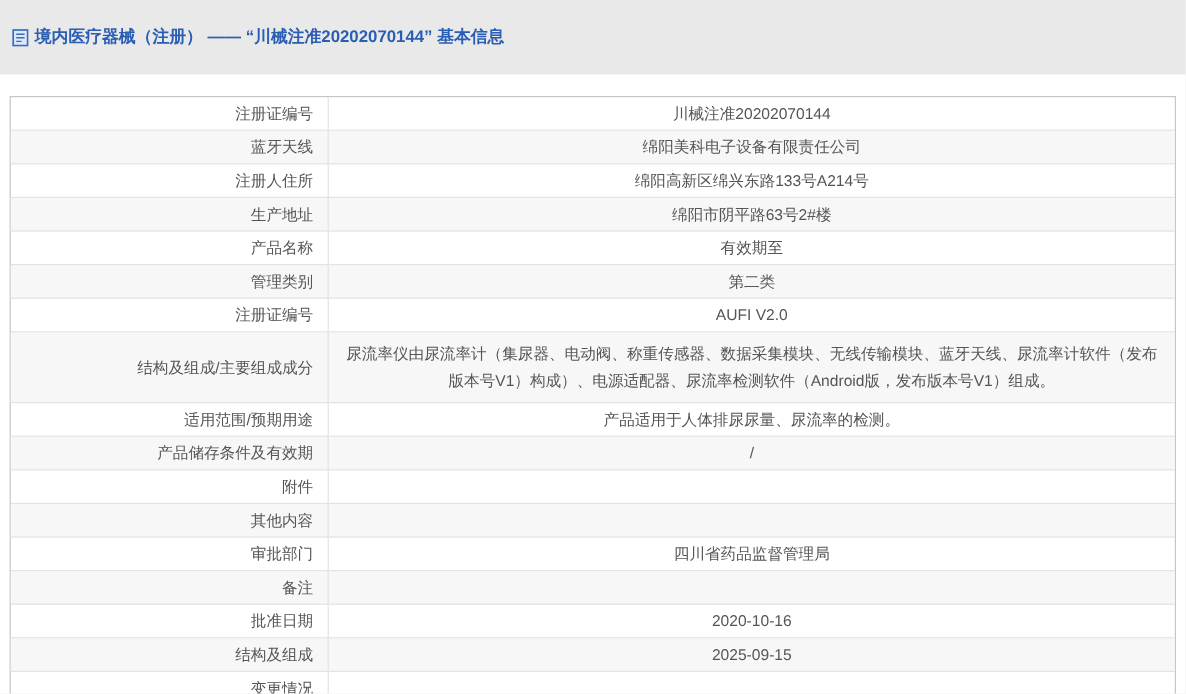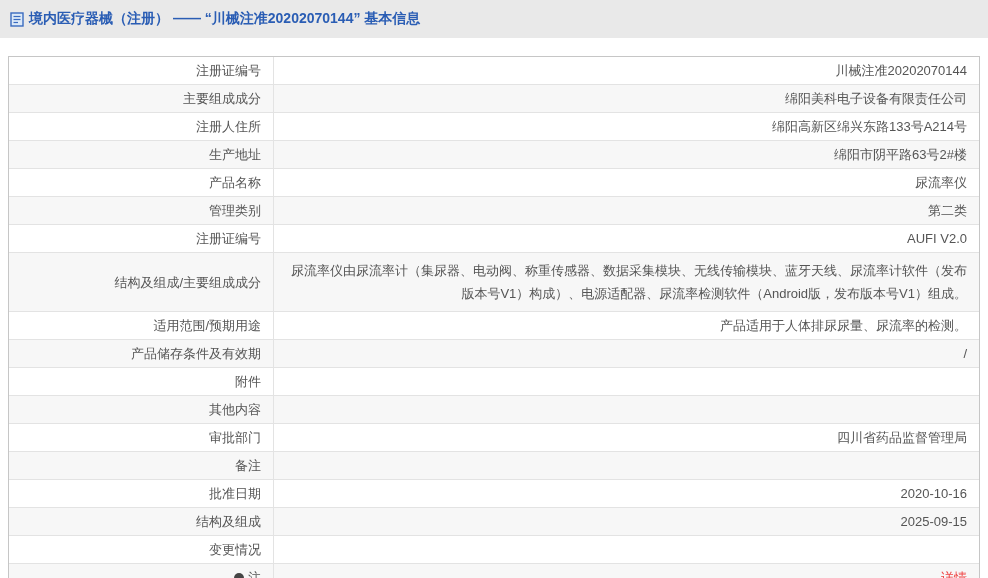--- a/index.html
+++ b/index.html
@@ -5,21 +5,21 @@
   html,body{margin:0;padding:0;}
   body{
     width:988px;height:578px;
     background:#e9e9e9;
     font-family:"Liberation Sans","DejaVu Sans",sans-serif;
     overflow:hidden;
   }
   .header-bar{
     height:30px;
     display:flex;align-items:center;
-    padding:4px 10px;
+    padding:16px 10px;
     background:#e9e9e9;
   }
   .doc-icon{display:inline-block;margin-right:5px;line-height:0;}
   .page-title{
     font-size:14px;font-weight:bold;color:#2a5db4;
     white-space:nowrap;
   }
   .content-area{
     background:#ffffff;
     height:541px;
@@ -43,21 +43,21 @@
     vertical-align:middle;
   }
   table.reg-table tr:last-child td{border-bottom:none;}
   table.reg-table tr:nth-child(even){background:#f7f7f7;}
   td.label{
     width:240px;
     text-align:right;
     border-right:1px solid #e3e3e3;
     color:#555;
   }
-  td.value{text-align:right;}
+  td.value{text-align:center;}
   tr.tall td{
     height:52px;
     line-height:23px;
     padding-top:3px;padding-bottom:3px;
   }
   td.value a{
     color:#ef4444;text-decoration:none;
   }
   .note-icon{
     display:inline-block;
@@ -93,34 +93,34 @@
 
 <div class="content-area">
   <div class="table-wrap">
     <table class="reg-table">
       <tbody>
           <tr>
             <td class="label">注册证编号</td>
             <td class="value">川械注准20202070144</td>
           </tr>
           <tr>
-            <td class="label">主要组成成分</td>
+            <td class="label">蓝牙天线</td>
             <td class="value">绵阳美科电子设备有限责任公司</td>
           </tr>
           <tr>
             <td class="label">注册人住所</td>
             <td class="value">绵阳高新区绵兴东路133号A214号</td>
           </tr>
           <tr>
             <td class="label">生产地址</td>
             <td class="value">绵阳市阴平路63号2#楼</td>
           </tr>
           <tr>
             <td class="label">产品名称</td>
-            <td class="value">尿流率仪</td>
+            <td class="value">有效期至</td>
           </tr>
           <tr>
             <td class="label">管理类别</td>
             <td class="value">第二类</td>
           </tr>
           <tr>
             <td class="label">注册证编号</td>
             <td class="value">AUFI V2.0</td>
           </tr>
           <tr class="tall">

